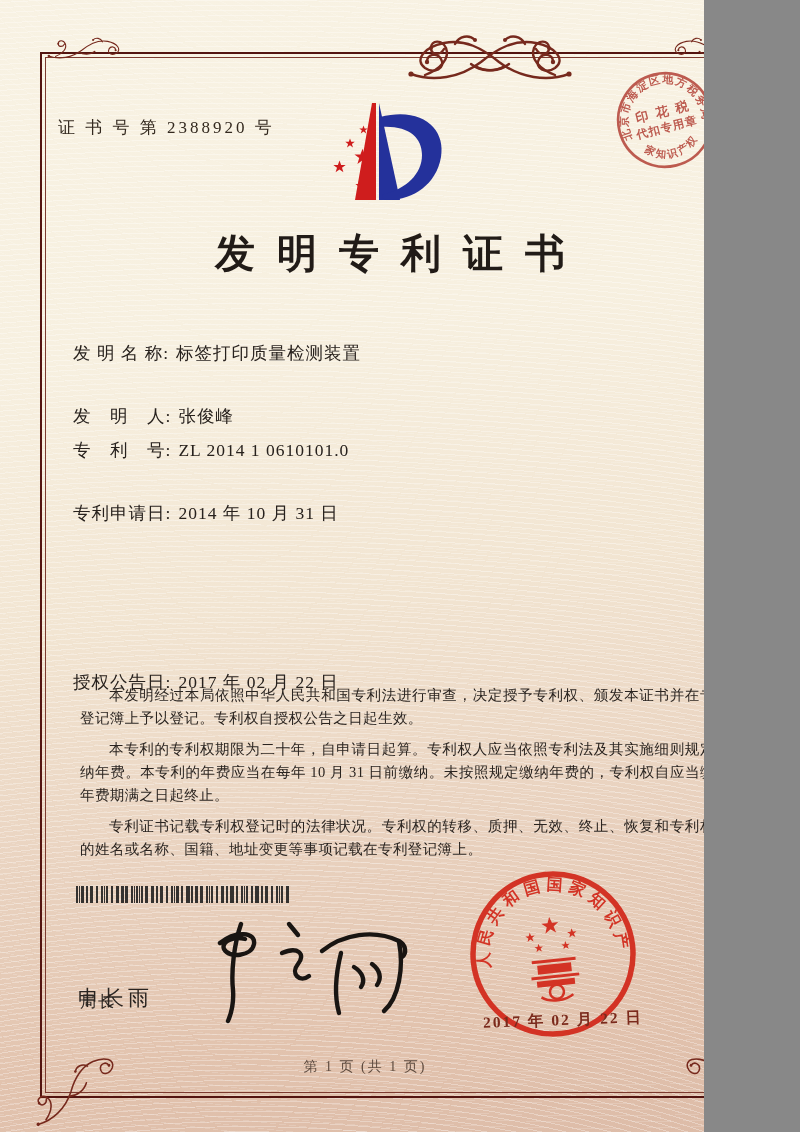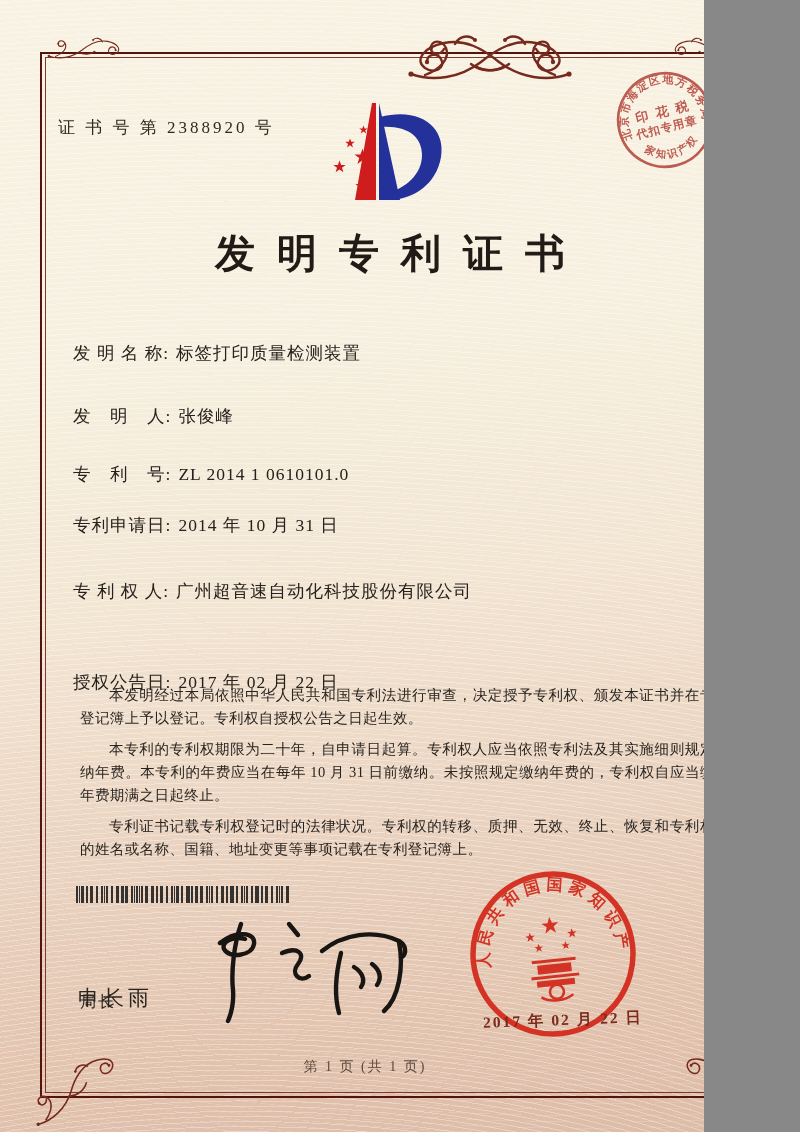--- a/index.html
+++ b/index.html
@@ -125,28 +125,25 @@
   </svg>
 
   <div class="title">发明专利证书</div>
 
   <div class="field" style="top:404px">
     <span class="lab">发　明　人:</span><span>张俊峰</span>
   </div>
   <div class="field" style="top:341px">
     <span class="lab">发 明 名 称:</span><span>标签打印质量检测装置</span>
   </div>
-  <div class="field" style="top:462px">
+  <div class="field" style="top:438px">
     <span class="lab">专　利　号:</span><span>ZL 2014 1 0610101.0</span>
   </div>
-  <div class="field" style="top:513px">
+  <div class="field" style="top:501px">
     <span class="lab">专利申请日:</span><span>2014 年 10 月 31 日</span>
-  </div>
-  <div class="field" style="top:579px">
-    <span class="lab">专 利 权 人:</span><span>广州超音速自动化科技股份有限公司</span>
   </div>
   <div class="field" style="top:670px">
     <span class="lab">授权公告日:</span><span>2017 年 02 月 22 日</span>
   </div>
 
   <div class="paras">
     <p>本发明经过本局依照中华人民共和国专利法进行审查，决定授予专利权、颁发本证书并在专利登记簿上予以登记。专利权自授权公告之日起生效。</p>
     <p>本专利的专利权期限为二十年，自申请日起算。专利权人应当依照专利法及其实施细则规定缴纳年费。本专利的年费应当在每年 10 月 31 日前缴纳。未按照规定缴纳年费的，专利权自应当缴纳年费期满之日起终止。</p>
     <p>专利证书记载专利权登记时的法律状况。专利权的转移、质押、无效、终止、恢复和专利权人的姓名或名称、国籍、地址变更等事项记载在专利登记簿上。</p>
   </div>

